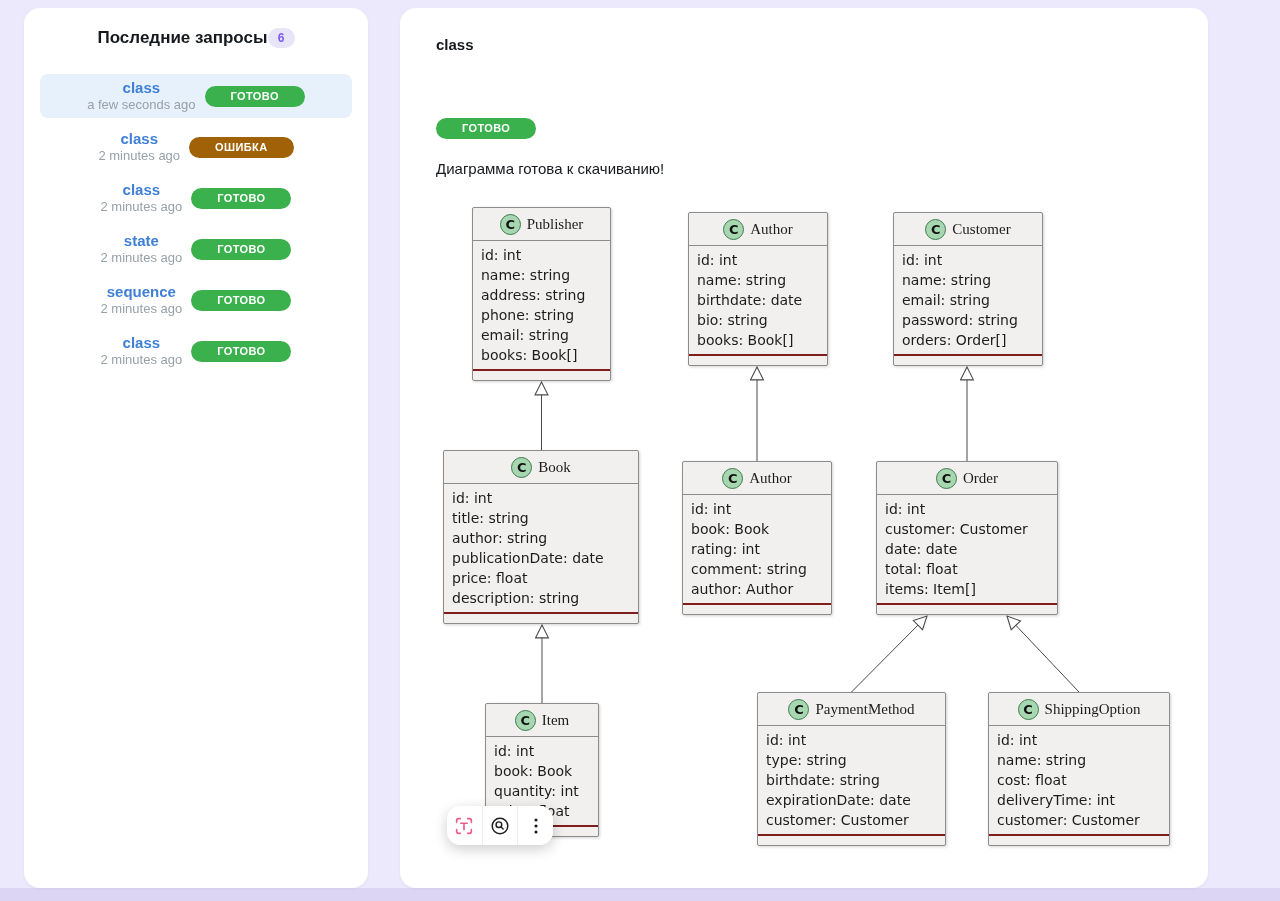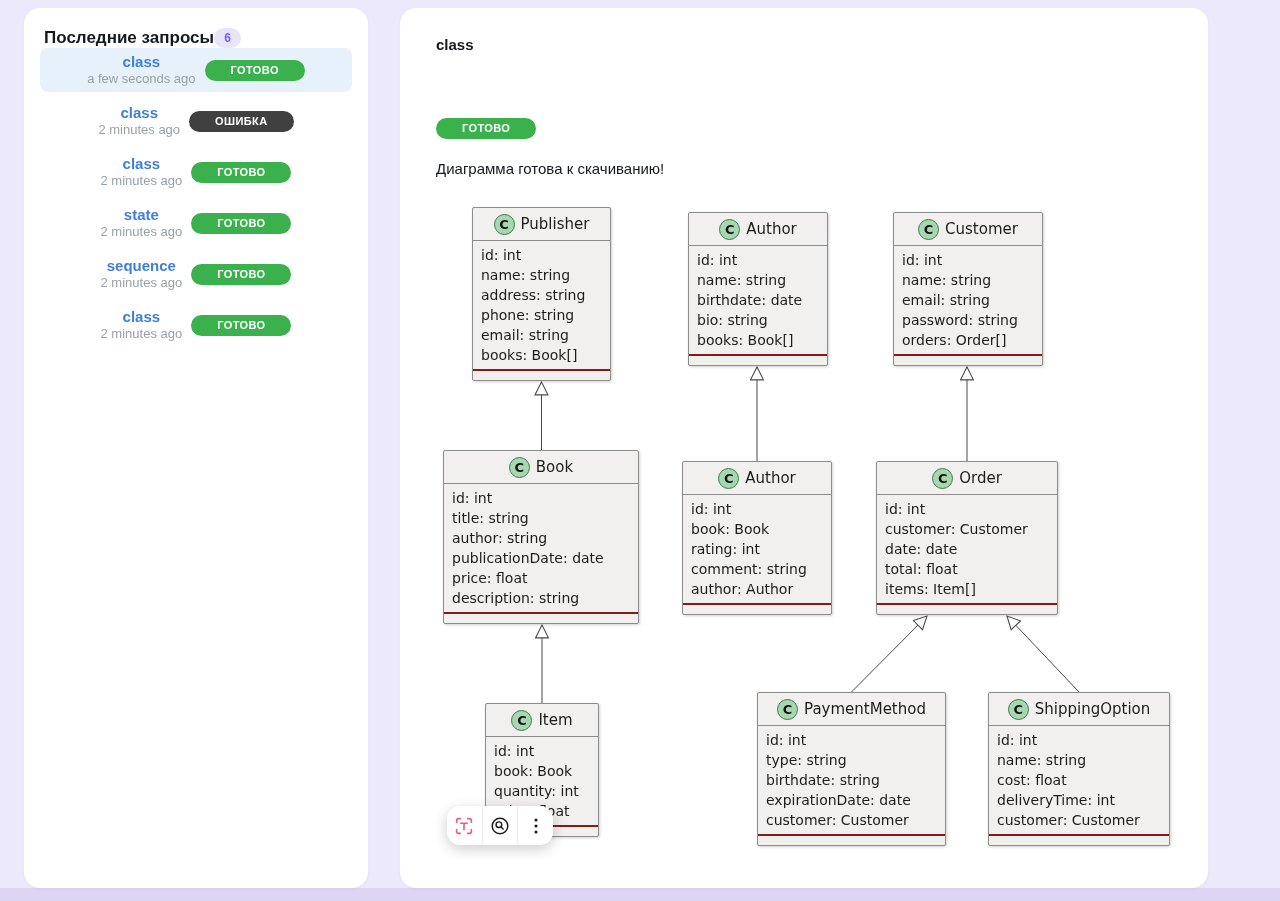--- a/index.html
+++ b/index.html
@@ -10,51 +10,51 @@
   }
   .stage{position:relative;width:1280px;height:901px;overflow:hidden;background:#ece9fc;}
   .bottom-strip{position:absolute;left:0;bottom:0;width:1280px;height:13px;background:#dcd6f4;}
 
   
   .card{position:absolute;background:#ffffff;border-radius:16px;box-shadow:0 1px 3px rgba(40,30,90,.05);}
   .sidebar{left:24px;top:8px;width:344px;height:880px;padding:20px 16px;box-sizing:border-box;}
   .main{left:400px;top:8px;width:808px;height:880px;box-sizing:border-box;}
 
   
-  .sb-head{display:flex;align-items:center;justify-content:flex-start;padding:0 4px;margin-bottom:0;}
+  .sb-head{display:flex;align-items:center;justify-content:center;padding:0 4px;margin-bottom:26px;}
   .sb-title{font-size:17px;font-weight:700;color:#15191e;}
   .sb-count{min-width:27px;height:20px;border-radius:10px;background:#e9e5f9;color:#7b5bf0;
     font-size:12px;font-weight:700;display:flex;align-items:center;justify-content:center;}
   .sb-list{display:flex;flex-direction:column;gap:7px;}
   .item{height:44px;border-radius:8px;display:flex;align-items:center;justify-content:center;gap:9px;cursor:pointer;}
   .item.selected{background:#e7f1fb;}
   .item-col{display:flex;flex-direction:column;align-items:center;line-height:1.15;}
   .item-label{font-size:15px;font-weight:600;color:#3f7fd6;}
   .item-time{font-size:13px;color:#98a0a8;margin-top:2px;}
   .badge{display:inline-flex;align-items:center;justify-content:center;color:#fff;
     font-size:11px;font-weight:700;letter-spacing:.4px;border-radius:999px;padding:5px 26px;line-height:1;}
   .badge-success{background:#3bb14e;}
-  .badge-error{background:#404040;}
+  .badge-error{background:#a16207;}
 
   
   .m-title{position:absolute;left:36px;top:28px;font-size:15px;font-weight:700;color:#15191e;}
   .m-desc{position:absolute;left:36px;top:52px;width:718px;font-size:15.5px;line-height:25px;color:#99a1ab;}
   .m-badge{position:absolute;left:36px;top:110px;}
   .m-msg{position:absolute;left:36px;top:152px;font-size:15px;color:#15191e;}
 
   
   .uml{position:absolute;background:#f1f0ef;border:1px solid #8c8c8c;border-radius:2px;
     box-shadow:1px 1px 3px rgba(0,0,0,.18);box-sizing:border-box;z-index:2;
     font-family:"DejaVu Sans",sans-serif;color:#1c1c1c;}
   .uml-h{display:flex;align-items:center;justify-content:center;gap:6px;
     padding:5px 8px;border-bottom:1px solid #8c8c8c;height:22px;}
   .cicon{width:21px;height:21px;border-radius:50%;background:#a7d7b0;border:1px solid #3e7a4e;
     display:inline-flex;align-items:center;justify-content:center;flex:0 0 auto;
     font-size:13px;font-weight:700;color:#111;box-sizing:border-box;}
-  .cname{font-size:15px;}
+  .cname{font-size:15px;font-family:Liberation Serif, serif;}
   .uml-b{padding:4px 0;border-bottom:2px solid #7f1d1d;}
   .attr{font-size:14px;line-height:20px;padding:0 8px;white-space:nowrap;}
   .uml-f{height:9px;}
 
   .relations{position:absolute;left:0;top:0;z-index:3;pointer-events:none;}
 
   
   .ftoolbar{position:absolute;left:447px;top:806px;width:106px;height:39px;z-index:5;
     background:#ffffff;border-radius:13px;box-shadow:0 4px 14px rgba(0,0,0,.2);
     display:flex;align-items:stretch;}

